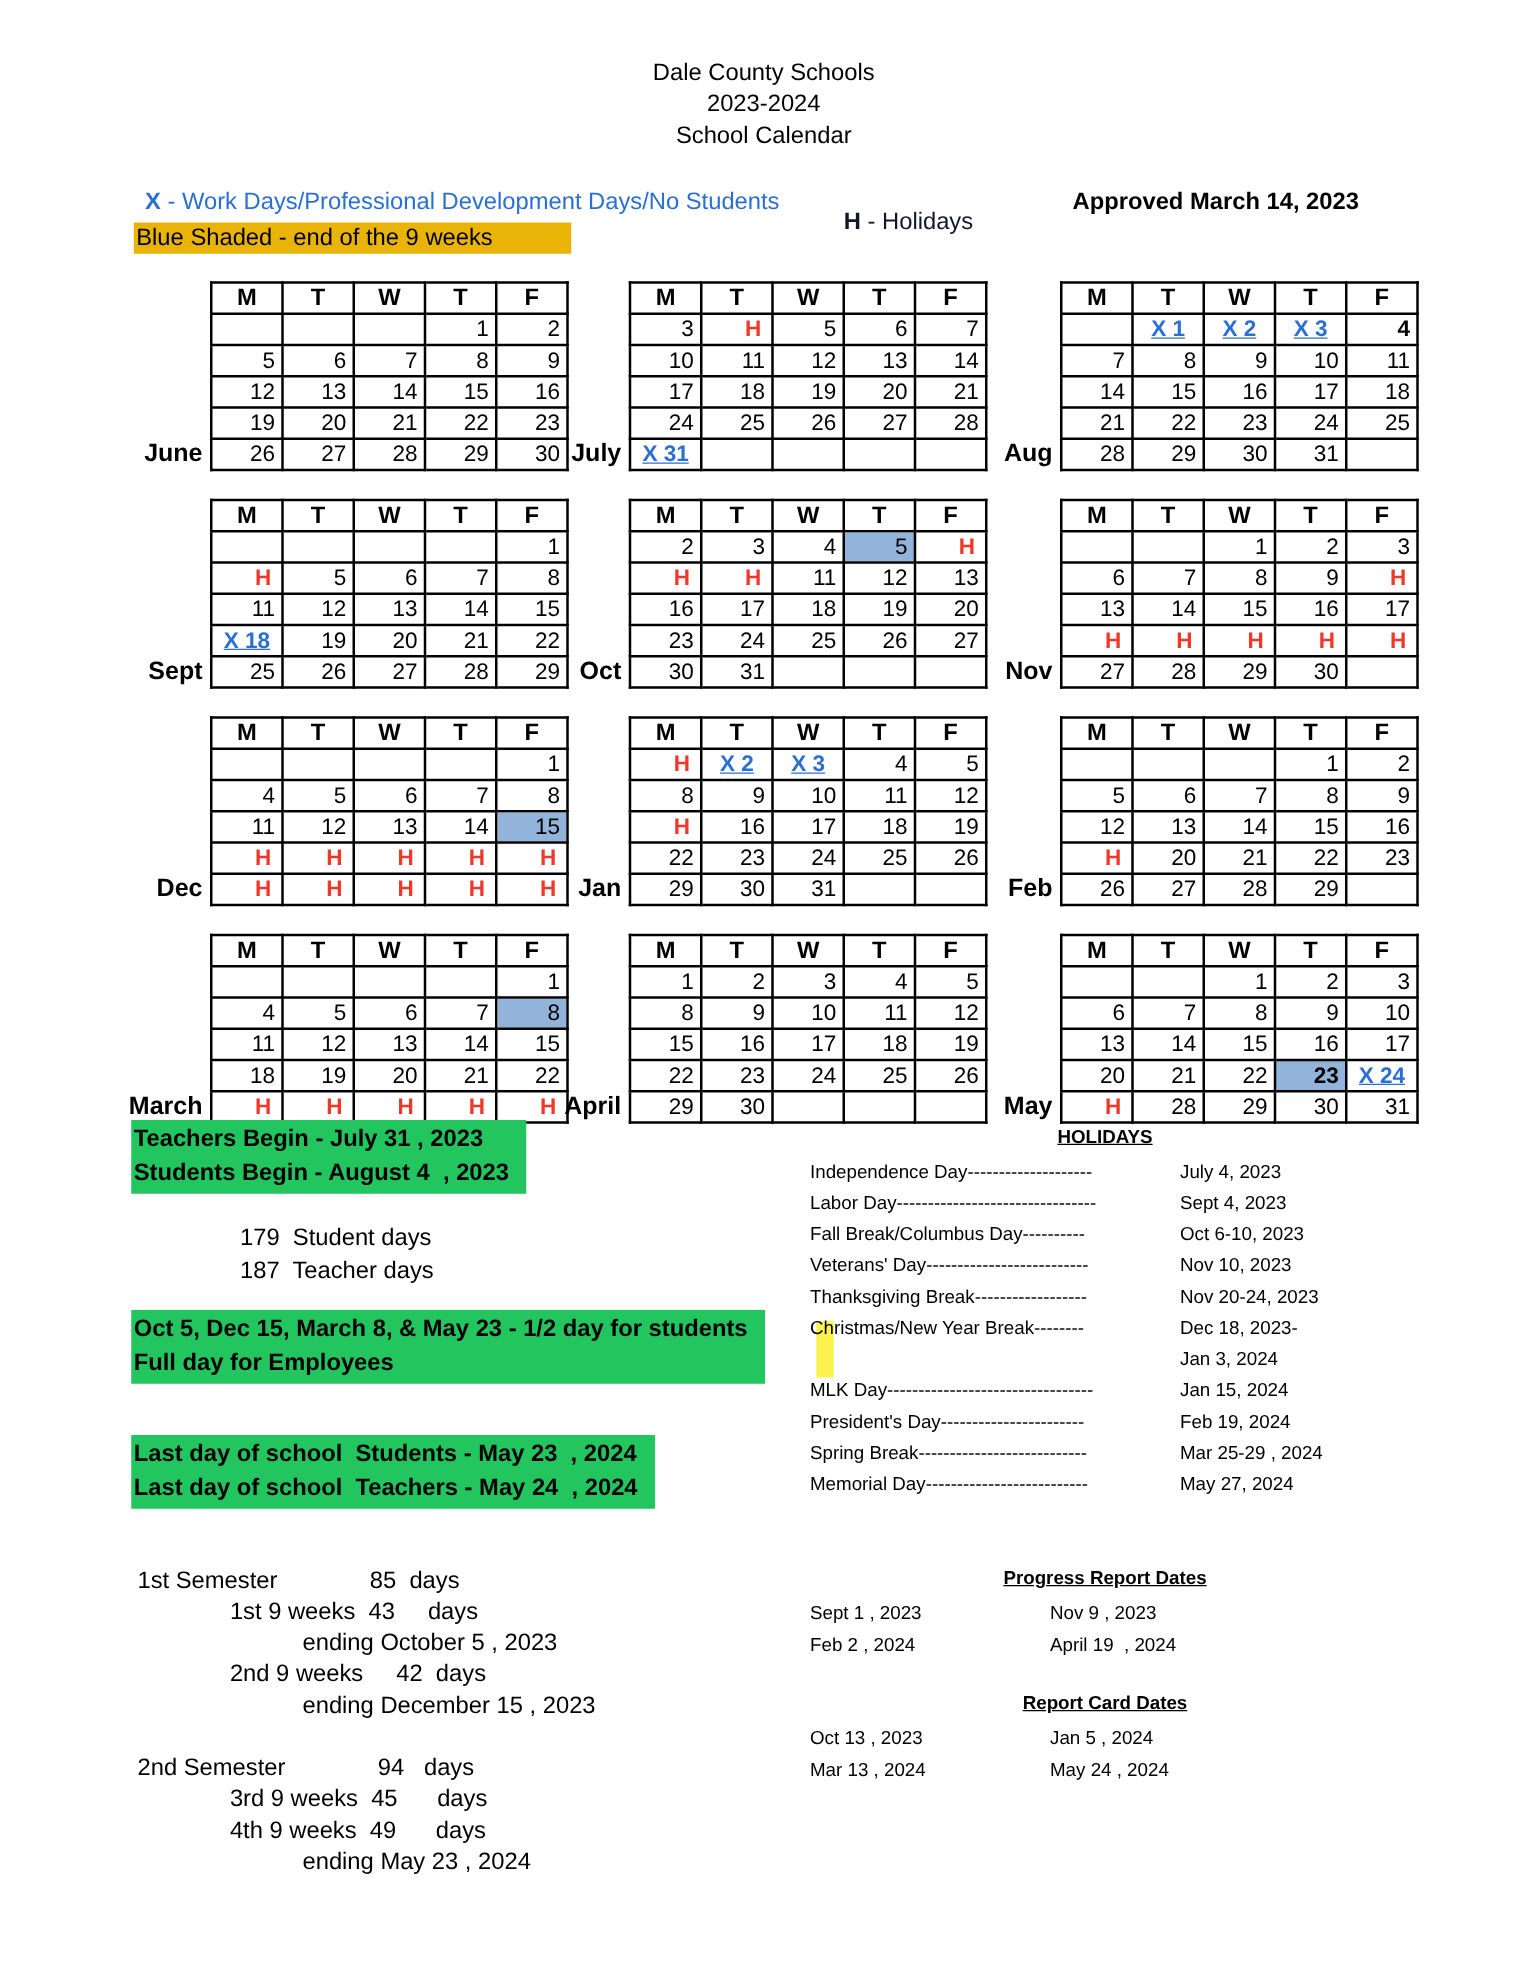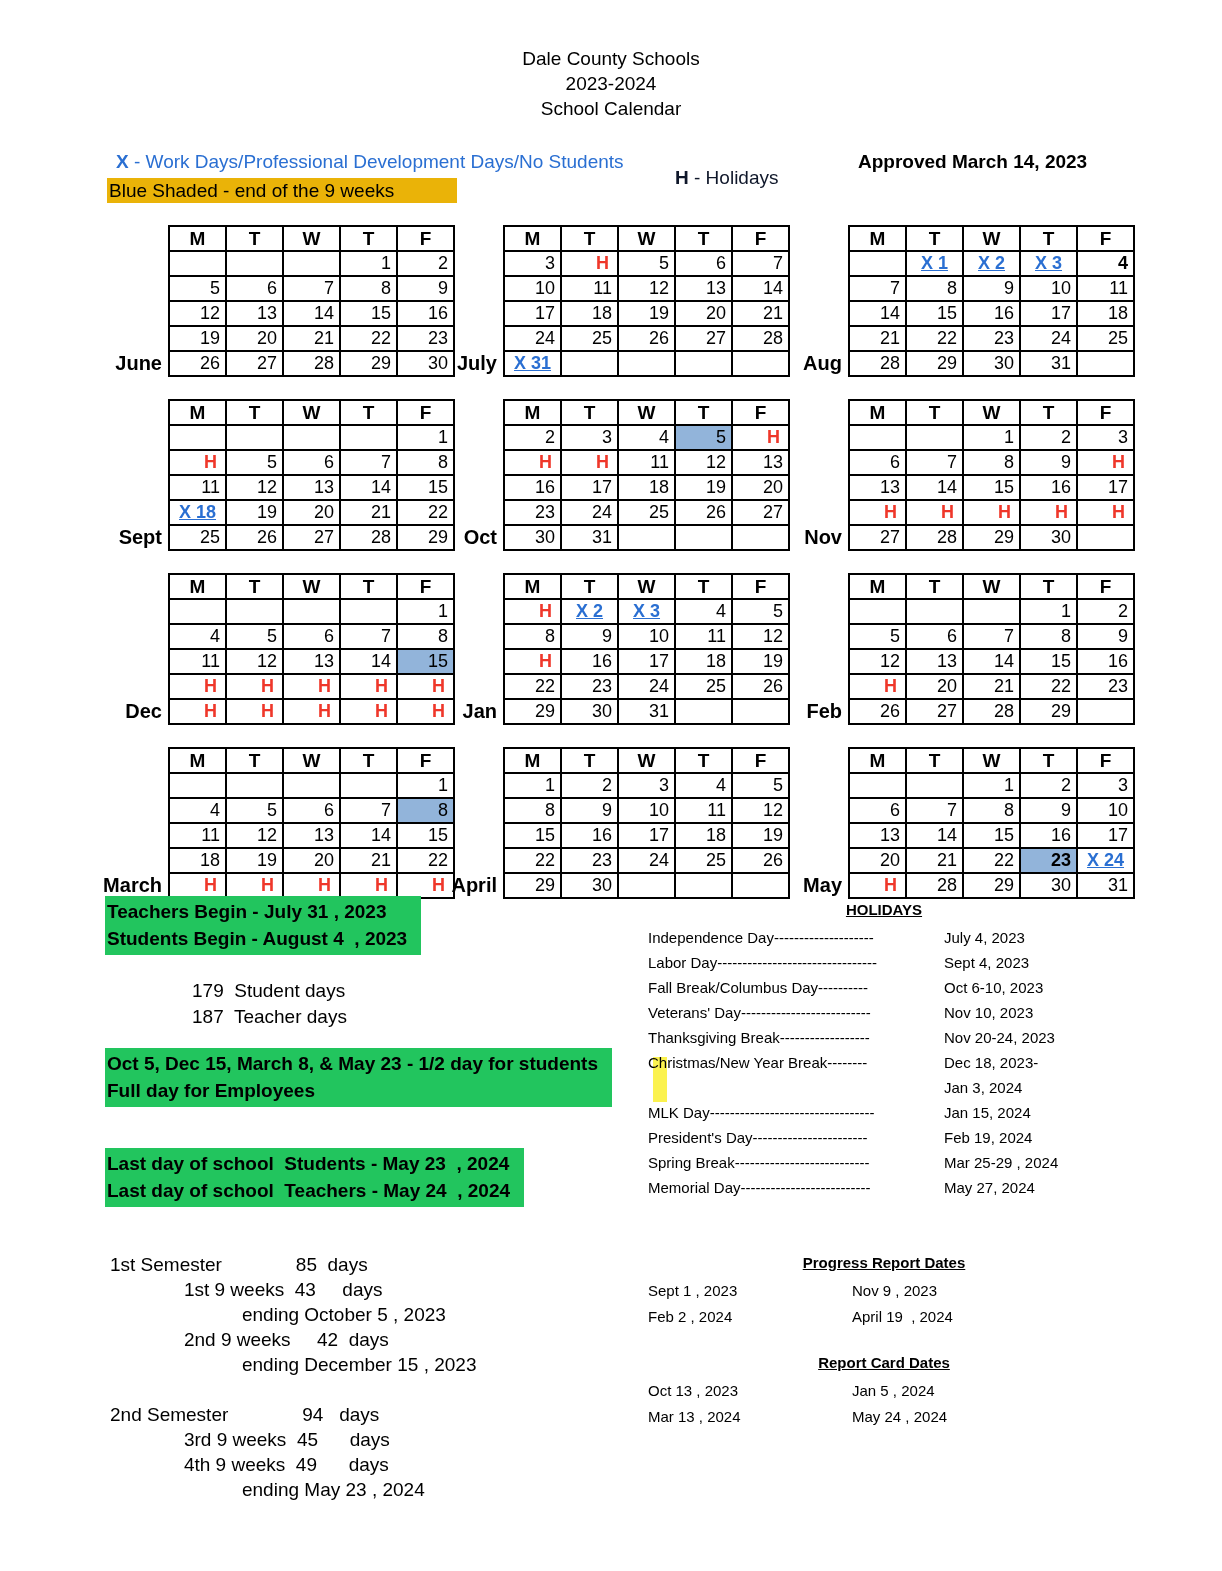--- a/index.html
+++ b/index.html
@@ -47,21 +47,21 @@
 
   
   .rcol{left:648px;width:472px;font-size:15px;}
   .holidays{top:897px;}
   .sec-title{text-align:center;font-weight:bold;text-decoration:underline;line-height:25px;margin-bottom:3px;}
   .hrow{display:flex;line-height:25px;}
   .hname{width:296px;white-space:nowrap;overflow:hidden;flex:none;}
   .hdate{white-space:nowrap;}
   .progress{top:1250px;}
   .reportcards{top:1350px;}
-  .drow{display:flex;line-height:26px;gap:12px;}
+  .drow{display:flex;line-height:26px;}
   .dcol1{width:192px;flex:none;white-space:pre;}
   .dcol2{white-space:pre;}
   .stray{left:653px;top:1057px;width:14px;height:45px;background:#FBF24F;}
 </style>
 </head>
 <body>
 
 <div class="abs doc-header">
   <div>Dale County Schools</div>
   <div>2023-2024</div>

